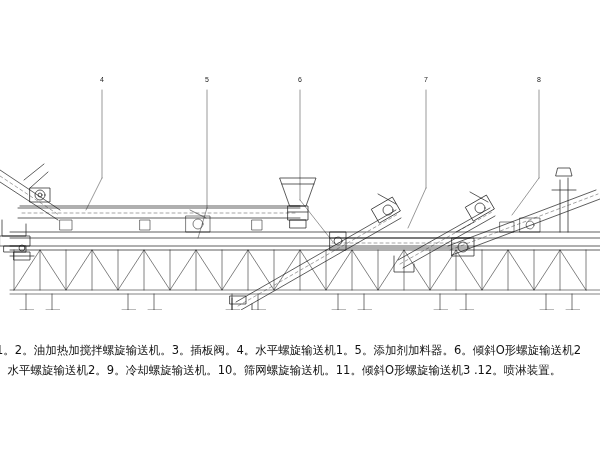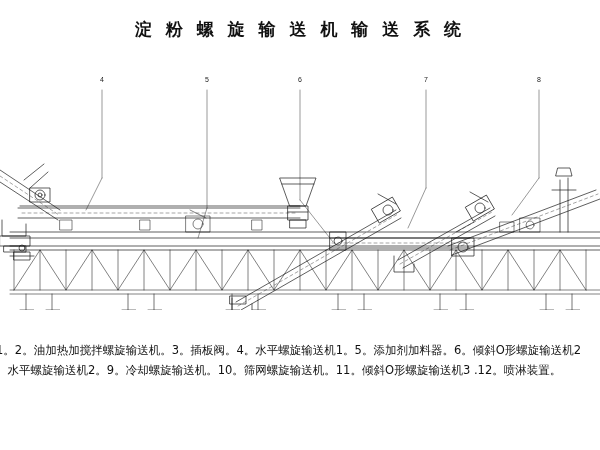--- a/index.html
+++ b/index.html
@@ -61,21 +61,20 @@
     overflow: hidden;
   }
   .legend .line1 { margin-left: -4px; }
   .legend .line2 { margin-left: -4px; }
 </style>
 </head>
 <body>
 
 <div class="page">
 
-  <div class="title">淀 粉 螺 旋 输 送 机 输 送 系 统</div>
 
   <div class="drawing">
     <svg width="600" height="250" viewBox="0 0 600 250">
       <g fill="none" stroke="#1a1a1a" stroke-width="0.7" stroke-linecap="round" stroke-linejoin="round">
 
         <g stroke-width="0.5" stroke="#333">
           <line x1="102" y1="30" x2="102" y2="118"></line>
           <line x1="102" y1="118" x2="86" y2="150"></line>
           <line x1="207" y1="30" x2="207" y2="148"></line>
           <line x1="207" y1="148" x2="198" y2="178"></line>

